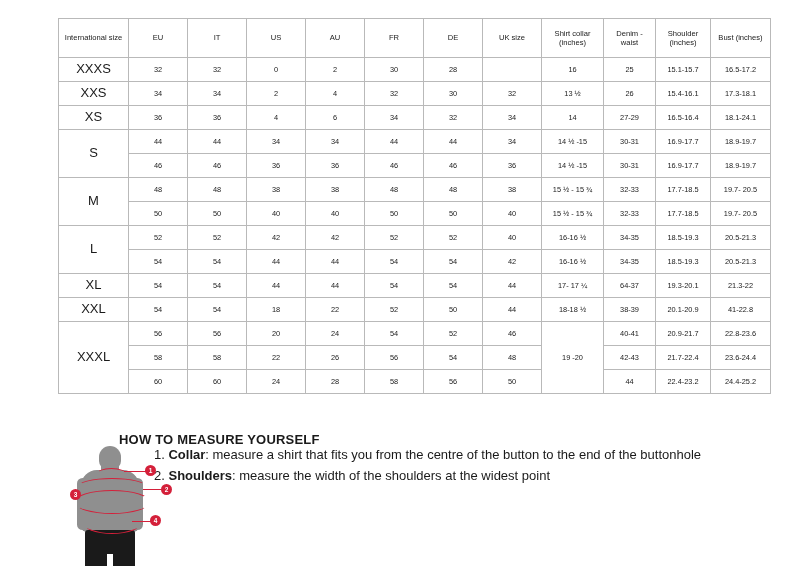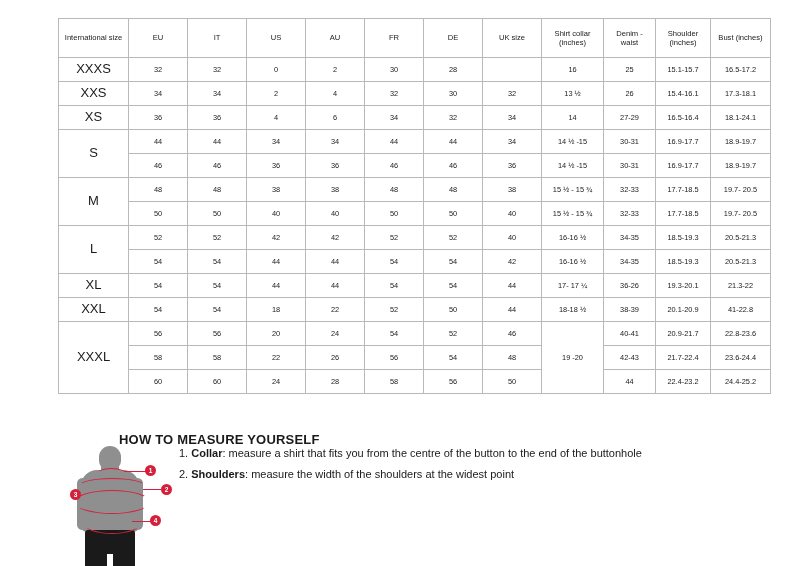--- a/index.html
+++ b/index.html
@@ -61,24 +61,24 @@
     position: absolute;
     left: 119px;
     top: 432px;
     font-size: 13px;
     font-weight: bold;
     letter-spacing: 0.2px;
     color: #1a1a1a;
   }
   .measure-list {
     position: absolute;
-    left: 179px;
+    left: 154px;
     top: 448px;
     width: 420px;
-    font-size: 11px;
+    font-size: 13px;
     line-height: 1.0;
     color: #1a1a1a;
   }
   .measure-list .item {
     height: 21px;
     white-space: nowrap;
   }
   .measure-list .item b { font-weight: bold; }
 
   .figure {
@@ -372,21 +372,21 @@
         <tr>
           <td class="rowlabel" rowspan="1">XL</td>
           <td>54</td>
           <td>54</td>
           <td>44</td>
           <td>44</td>
           <td>54</td>
           <td>54</td>
           <td>44</td>
           <td>17- 17 ¼</td>
-          <td>36-26</td>
+          <td>64-37</td>
           <td>19.3-20.1</td>
           <td>21.3-22</td>
         </tr>
         <tr>
           <td class="rowlabel" rowspan="1">XXL</td>
           <td>54</td>
           <td>54</td>
           <td>18</td>
           <td>22</td>
           <td>52</td>

